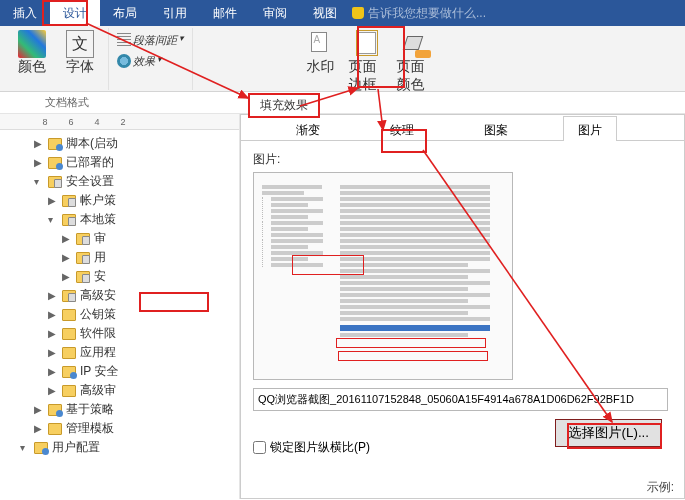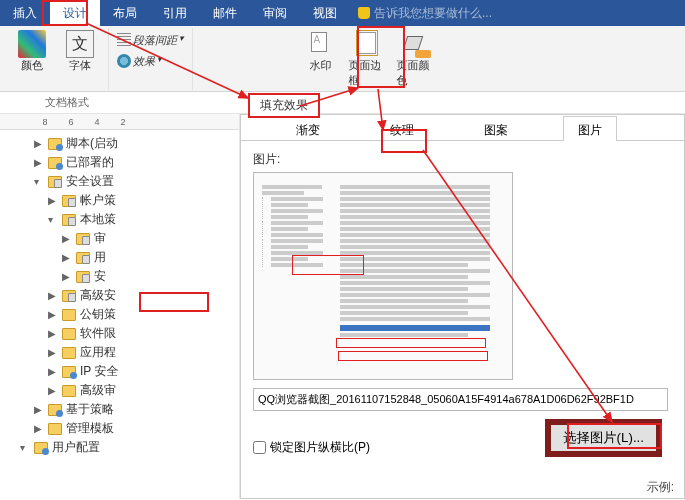--- a/index.html
+++ b/index.html
@@ -1,29 +1,29 @@
 <!DOCTYPE html>
 <html><head>
 <meta charset="utf-8">
 <style>
   * { box-sizing: border-box; margin: 0; padding: 0; font-family: "Microsoft YaHei", sans-serif; }
   body { width: 685px; height: 500px; overflow: hidden; background: #fff; position: relative; font-size: 12px; }
 
   .ribbon-tabs { display: flex; background: #2b579a; height: 26px; align-items: center; color: #fff; padding-left: 0; }
   .ribbon-tabs .tab { padding: 5px 13px; cursor: pointer; position: relative; }
   .ribbon-tabs .tab.active { background: #ffffff; color: #2b579a; }
-  .tellme { display: flex; align-items: center; gap: 4px; color: #a9bcd8; margin-left: 8px; }
+  .tellme { display: flex; align-items: center; gap: 4px; color: #a9bcd8; margin-left: 2px; }
   .bulb { width: 12px; height: 12px; background: #f0c419; border-radius: 2px 2px 4px 4px; }
 
   .ribbon-body { height: 66px; background: #f3f3f3; border-bottom: 1px solid #d4d4d4; display: flex; align-items: flex-start; padding: 2px 4px; position: relative; }
   .rgroup { display: flex; flex-direction: column; align-items: center; padding: 0 6px; border-right: 1px solid #e1e1e1; height: 62px; justify-content: space-between; }
   .rgroup .items { display: flex; gap: 4px; }
   .bigbtn { display: flex; flex-direction: column; align-items: center; width: 44px; cursor: pointer; padding:2px; }
   .bigbtn .icon { width: 28px; height: 28px; }
-  .bigbtn-label { font-size: 11px; color: #333; }
+  .bigbtn-label { font-size: 14px; color: #333; }
   .smallbtn { display: flex; gap: 2px; font-size: 11px; color: #333; padding: 1px 2px; cursor: pointer; font-style: italic; }
   .smallbtn .icon { width: 14px; height: 14px; }
   .dropdown-caret { font-size: 9px; }
 
   .subbar { height: 22px; display:flex; align-items:center; padding-left: 45px; color:#666; border-bottom:1px solid #e5e5e5; font-size:11px; }
 
   .workspace { display:flex; height: 385px; }
   .tree-area { width: 240px; border-right:1px solid #e5e5e5; position:relative; overflow:hidden; }
   .ruler { height:16px; background:#f7f7f7; border-bottom:1px solid #ddd; display:flex; align-items:center; padding-left:40px; font-size:9px; color:#666; gap:16px; }
   .ruler span { width: 10px; text-align:center; }
@@ -38,21 +38,21 @@
   .tree .lvl3 { padding-left: 42px; }
 
   .dialog { flex:1; border:1px solid #ccc; position:relative; }
   .dlg-tabs { display:flex; height:26px; border-bottom:1px solid #ccc; }
   .dlg-tab { padding:5px 14px; border:1px solid transparent; border-bottom:none; cursor:pointer; position:relative; top:1px;margin-left:40px; }
   .dlg-tab.active { border-color:#ccc; background:#fff; }
   .dlg-body { padding:10px 12px; }
   .pic-label { font-size:12px; color:#333; margin-bottom:4px; }
   .preview { width:260px; height:208px; border:1px solid #b8b8b8; background:#fafafa; position:relative; overflow:hidden; margin-bottom:8px; }
   .filename { width:415px; border:1px solid #b8b8b8; padding:3px 4px; font-size:11px; margin-bottom:8px; background:#fff; }
-  .select-btn { float:right; margin-right:10px; padding:4px 12px; border:6px solid #7f1d1d; background:#e1e1e1; cursor:pointer; }
+  .select-btn { float:right; margin-right:10px; padding:4px 12px; border:1px solid #7f1d1d; background:#e1e1e1; cursor:pointer; }
   .lock-row { display:flex; align-items:center; gap:4px; margin-top:28px; }
   .lock-row input { width:13px; height:13px; }
   .example { position:absolute; right:10px; bottom:2px; font-size:12px; color:#444; }
 
   .dlg-title-chip { position:absolute; left:248px; top:93px; border:2px solid #e02020; color:#333; background:#fff; padding:2px 10px; font-size:12px; }
 
   
   .hl { position:absolute; border:2px solid #e02020; pointer-events:none; }
   .hl-design { left:42px; top:0; width:46px; height:26px; }
   .hl-pagecolor { left:357px; top:26px; width:48px; height:62px; }

